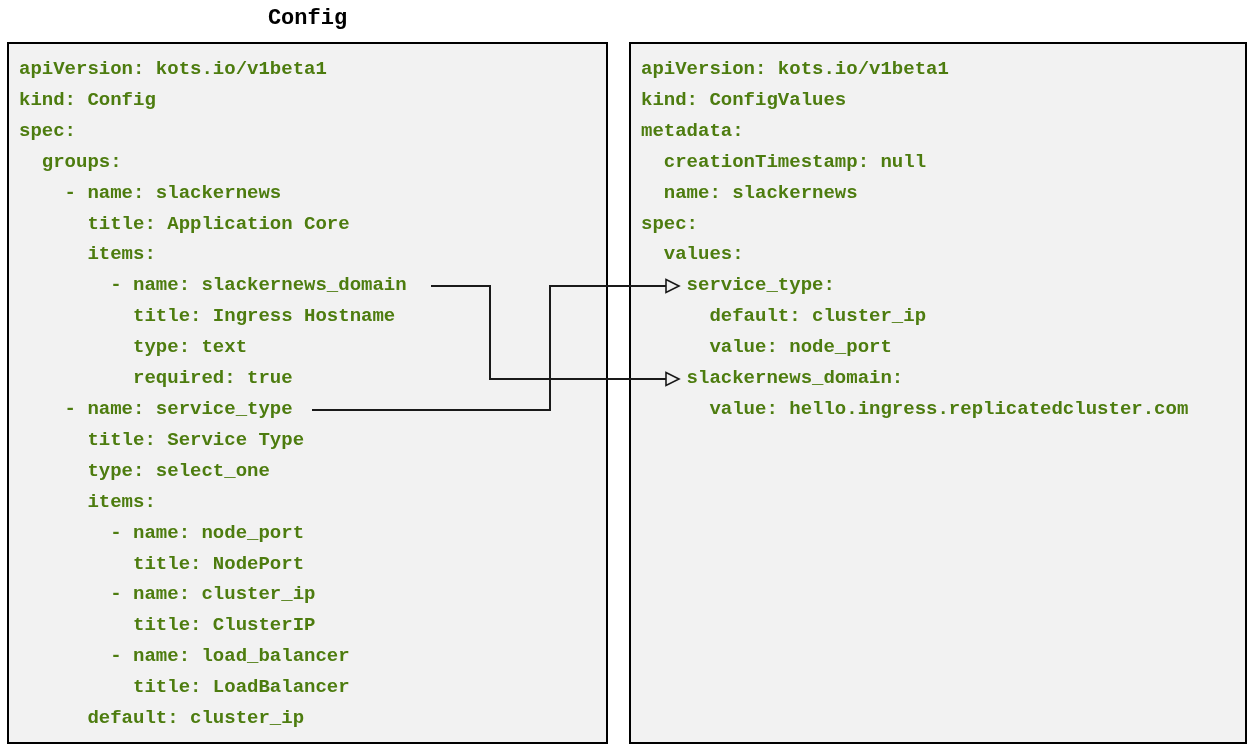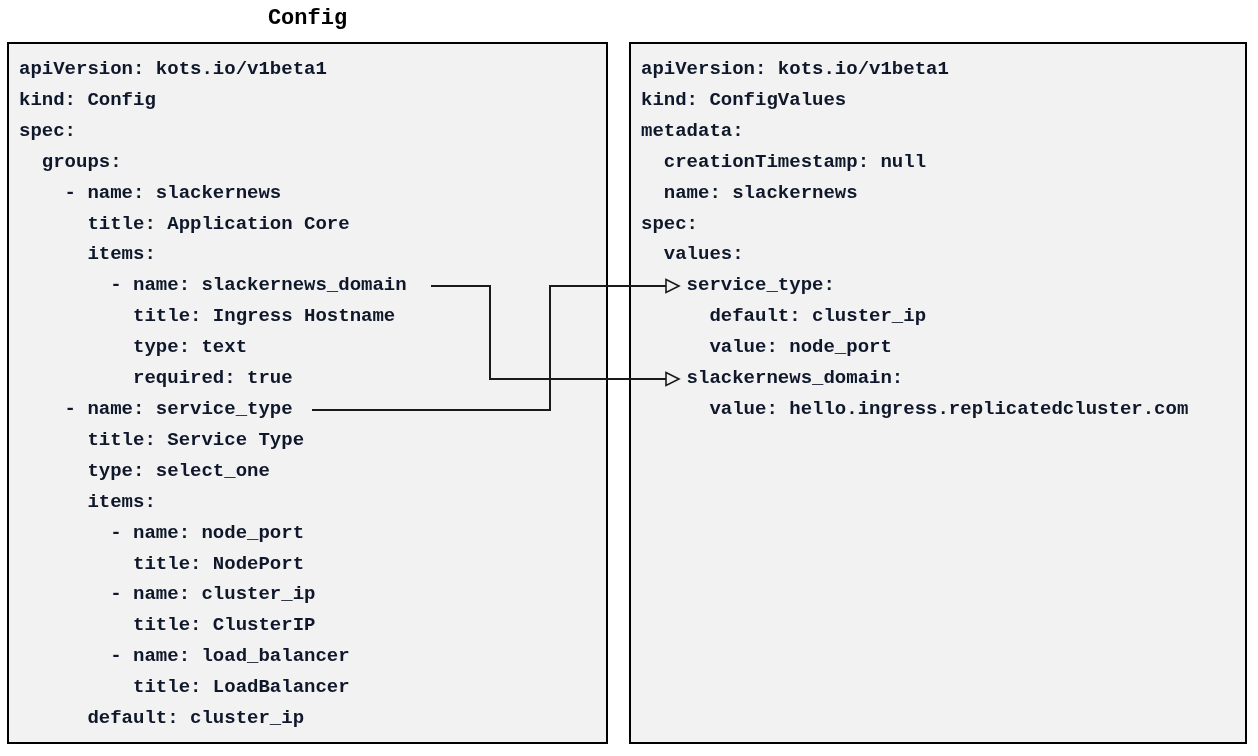--- a/index.html
+++ b/index.html
@@ -38,21 +38,21 @@
   }
   #left-panel  { left: 7px;   width: 601px; }
   #right-panel { left: 629px; width: 618px; }
   .code {
     margin: 0;
     padding: 10px 0 0 10px;
     font-family: "Liberation Mono", monospace;
     font-weight: 700;
     font-size: 19px;
     line-height: 30.9px;
-    color: #0f172a;
+    color: #4d7c0f;
     white-space: pre;
     letter-spacing: 0;
   }
   #connectors {
     position: absolute;
     left: 0;
     top: 0;
     width: 1258px;
     height: 756px;
     pointer-events: none;

